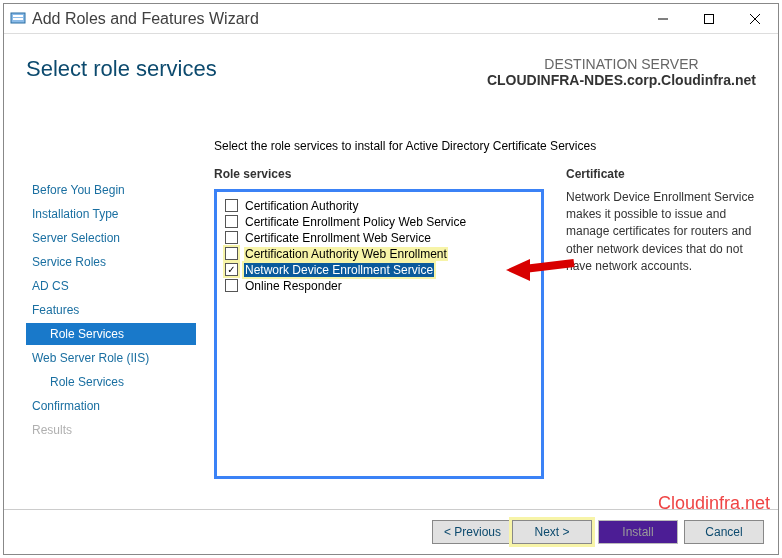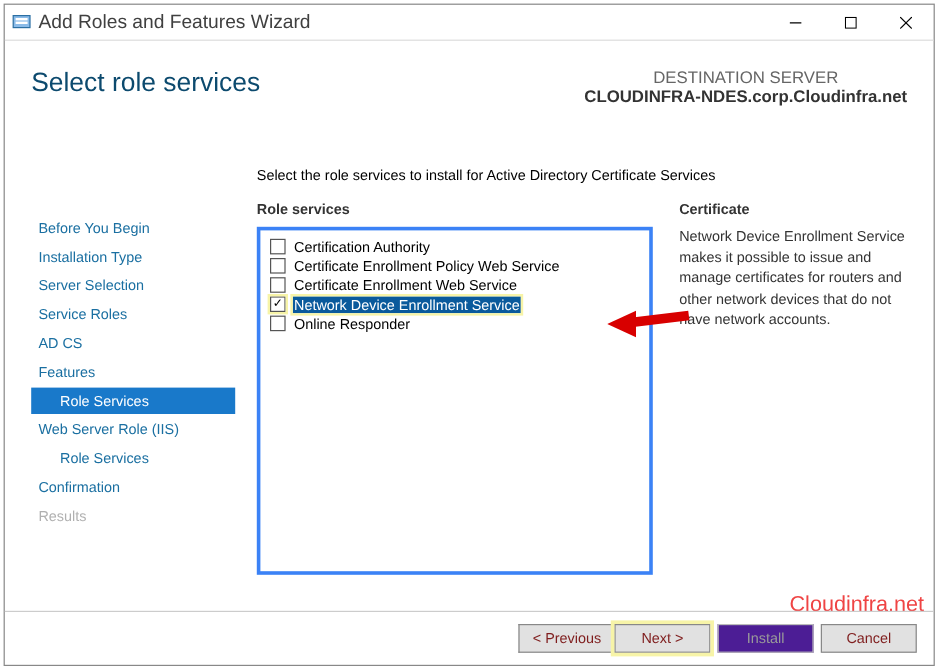--- a/index.html
+++ b/index.html
@@ -127,21 +127,21 @@
     gap: 6px;
     position: relative;
   }
   .btn {
     min-width: 80px;
     height: 24px;
     border: 1px solid #888;
     background: #e1e1e1;
     font-size: 12px;
     padding: 0 10px;
-    color: #7f1d1d;
+    color: #0c4a6e;
     cursor: pointer;
   }
   .btn:disabled { color: #9a9a9a; background: #4c1d95; border-color:#bbb; }
   .btn.hl { outline: 3px solid #f7f4a8; }
   .btngroup { display: flex; }
   .btngroup .btn:first-child { border-right: none; }
   .watermark {
     position: absolute;
     right: 12px; bottom: 44px;
     font-size: 18px; color: #ef4444; font-weight: 500;
@@ -216,20 +216,24 @@
                   <span class="txt">Certification Authority</span>
                 </div>
                 <div class="chkrow">
                   <span class="chk"></span>
                   <span class="txt">Certificate Enrollment Policy Web Service</span>
                 </div>
                 <div class="chkrow">
                   <span class="chk"></span>
                   <span class="txt">Certificate Enrollment Web Service</span>
                 </div>
+                <div class="chkrow hl">
+                  <span class="chk"></span>
+                  <span class="txt">Certification Authority Web Enrollment</span>
+                </div>
                 <div class="chkrow hl sel">
                   <span class="chk checked"></span>
                   <span class="txt">Network Device Enrollment Service</span>
                 </div>
                 <div class="chkrow">
                   <span class="chk"></span>
                   <span class="txt">Online Responder</span>
                 </div>
               </div>
             <svg class="arrow" style="left:292px; top:66px;" width="70" height="30" viewBox="0 0 70 30">

